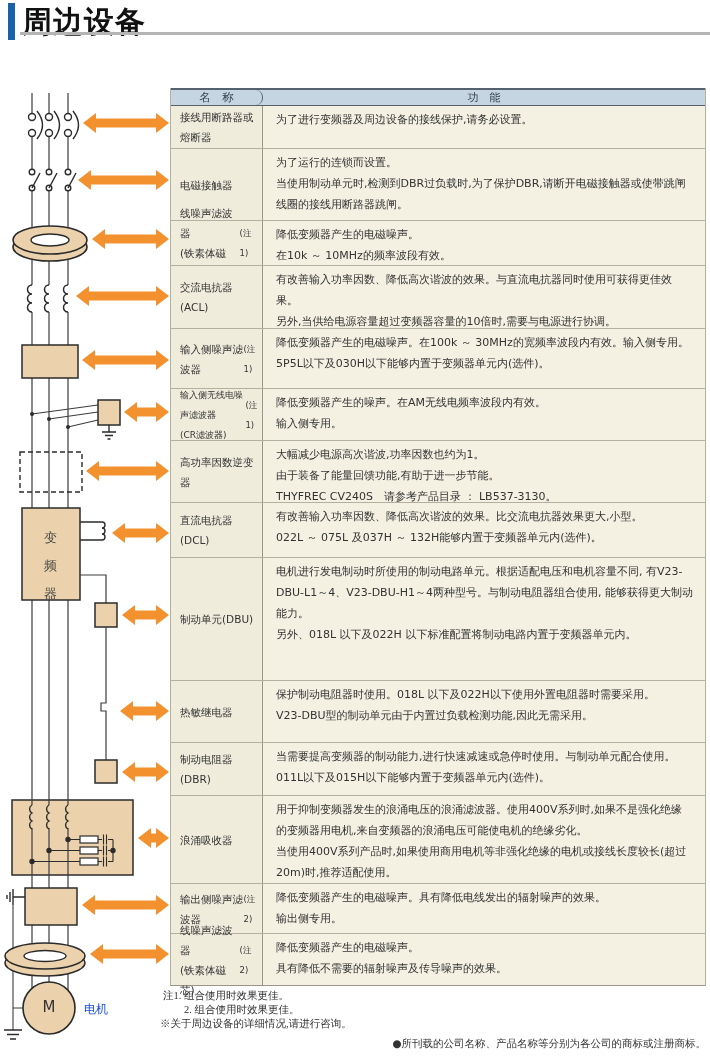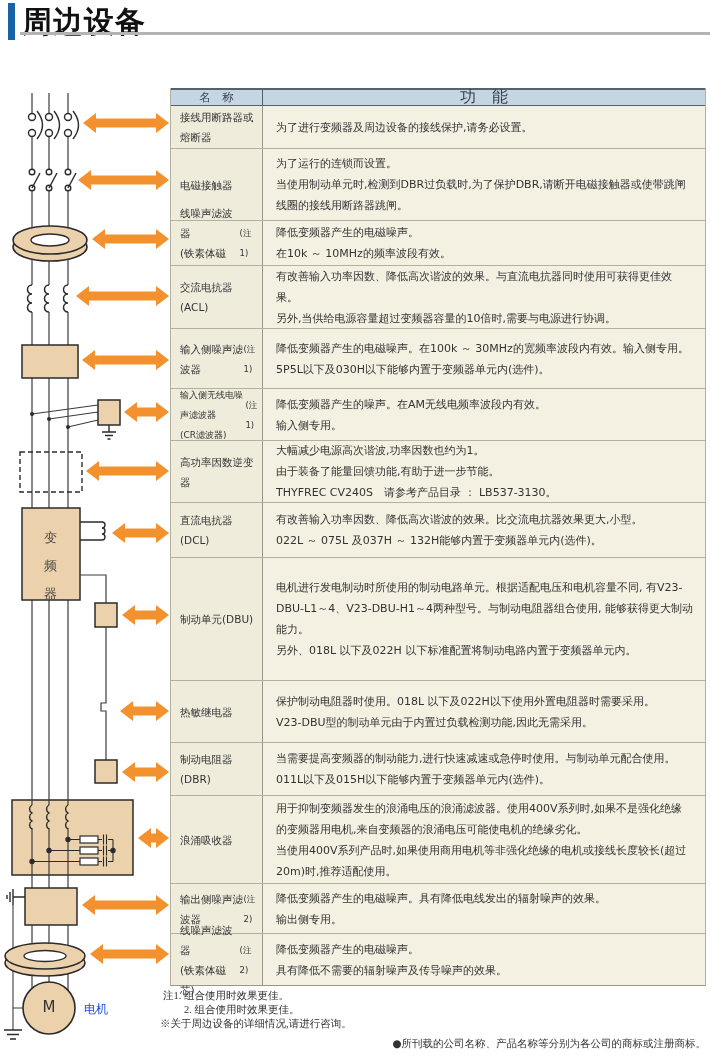--- a/index.html
+++ b/index.html
@@ -17,32 +17,32 @@
                 font-size:13px; line-height:28px; color:#4a4a46; word-break:break-all; }
   .motor-m    { position:absolute; left:38px; top:998px; width:22px; text-align:center; font-size:15px; color:#333; }
   .motor-label{ position:absolute; left:84px; top:1001px; font-size:12px; color:#1d4ed8;font-family:Liberation Mono, monospace; }
 
   
   .ptable { position:absolute; left:170px; top:88px; width:536px; box-sizing:border-box;
             border-left:1px solid #b3b09f; border-right:1px solid #b3b09f; border-bottom:1px solid #9a978a; }
   .thead { display:flex; height:18px; background:#c6d5e2;
            border-top:2px solid #55626e; border-bottom:1px solid #55626e; box-sizing:border-box; }
   .hname { width:92px; display:flex; align-items:center; justify-content:center;
-           font-size:11.5px; color:#37434e; border-right:1px solid #55626e; box-sizing:border-box; }
-  .hfunc { flex:1; display:flex; align-items:center; justify-content:center; font-size:16px; color:#37434e; }
+           font-size:11.5px; color:#37434e; border-right:1px solid #55626e; box-sizing:border-box;border-radius:7px; }
+  .hfunc { flex:1; display:flex; align-items:center; justify-content:center; font-size:11px; color:#37434e; }
   .trow  { display:flex; box-sizing:border-box; }
   .trow + .trow { border-top:1px solid #b3b09f; }
   .tname { width:92px; background:#efecdc; border-right:1px solid #9a978a; box-sizing:border-box;
            display:flex; align-items:center; padding:2px 3px 2px 9px;
            font-size:10.5px; line-height:20px; color:#333; }
   .tname .nwrap { white-space:pre-line; }
   .tname.small { font-size:9px; }
   .note  { font-size:8.5px; }
   .tfunc { flex:1; background:#f4f1e3; box-sizing:border-box;
-           display:flex; align-items:center; padding:3px 12px 3px 13px; }
+           display:flex; padding:3px 12px 3px 13px; }
   .tfunc .fwrap { white-space:pre-line; font-size:11px; line-height:21px; color:#333; }
 
   
   .fn { position:absolute; font-size:10.5px; color:#333; white-space:nowrap;font-family:Liberation Serif, serif; }
   .fn1 { left:163px; top:989px; }
   .fn2 { left:184px; top:1003px; }
   .fn3 { left:160px; top:1017px; }
   .trademark { position:absolute; right:4px; top:1037px; font-size:10.5px; color:#333; white-space:nowrap; }
 </style>
 </head>

